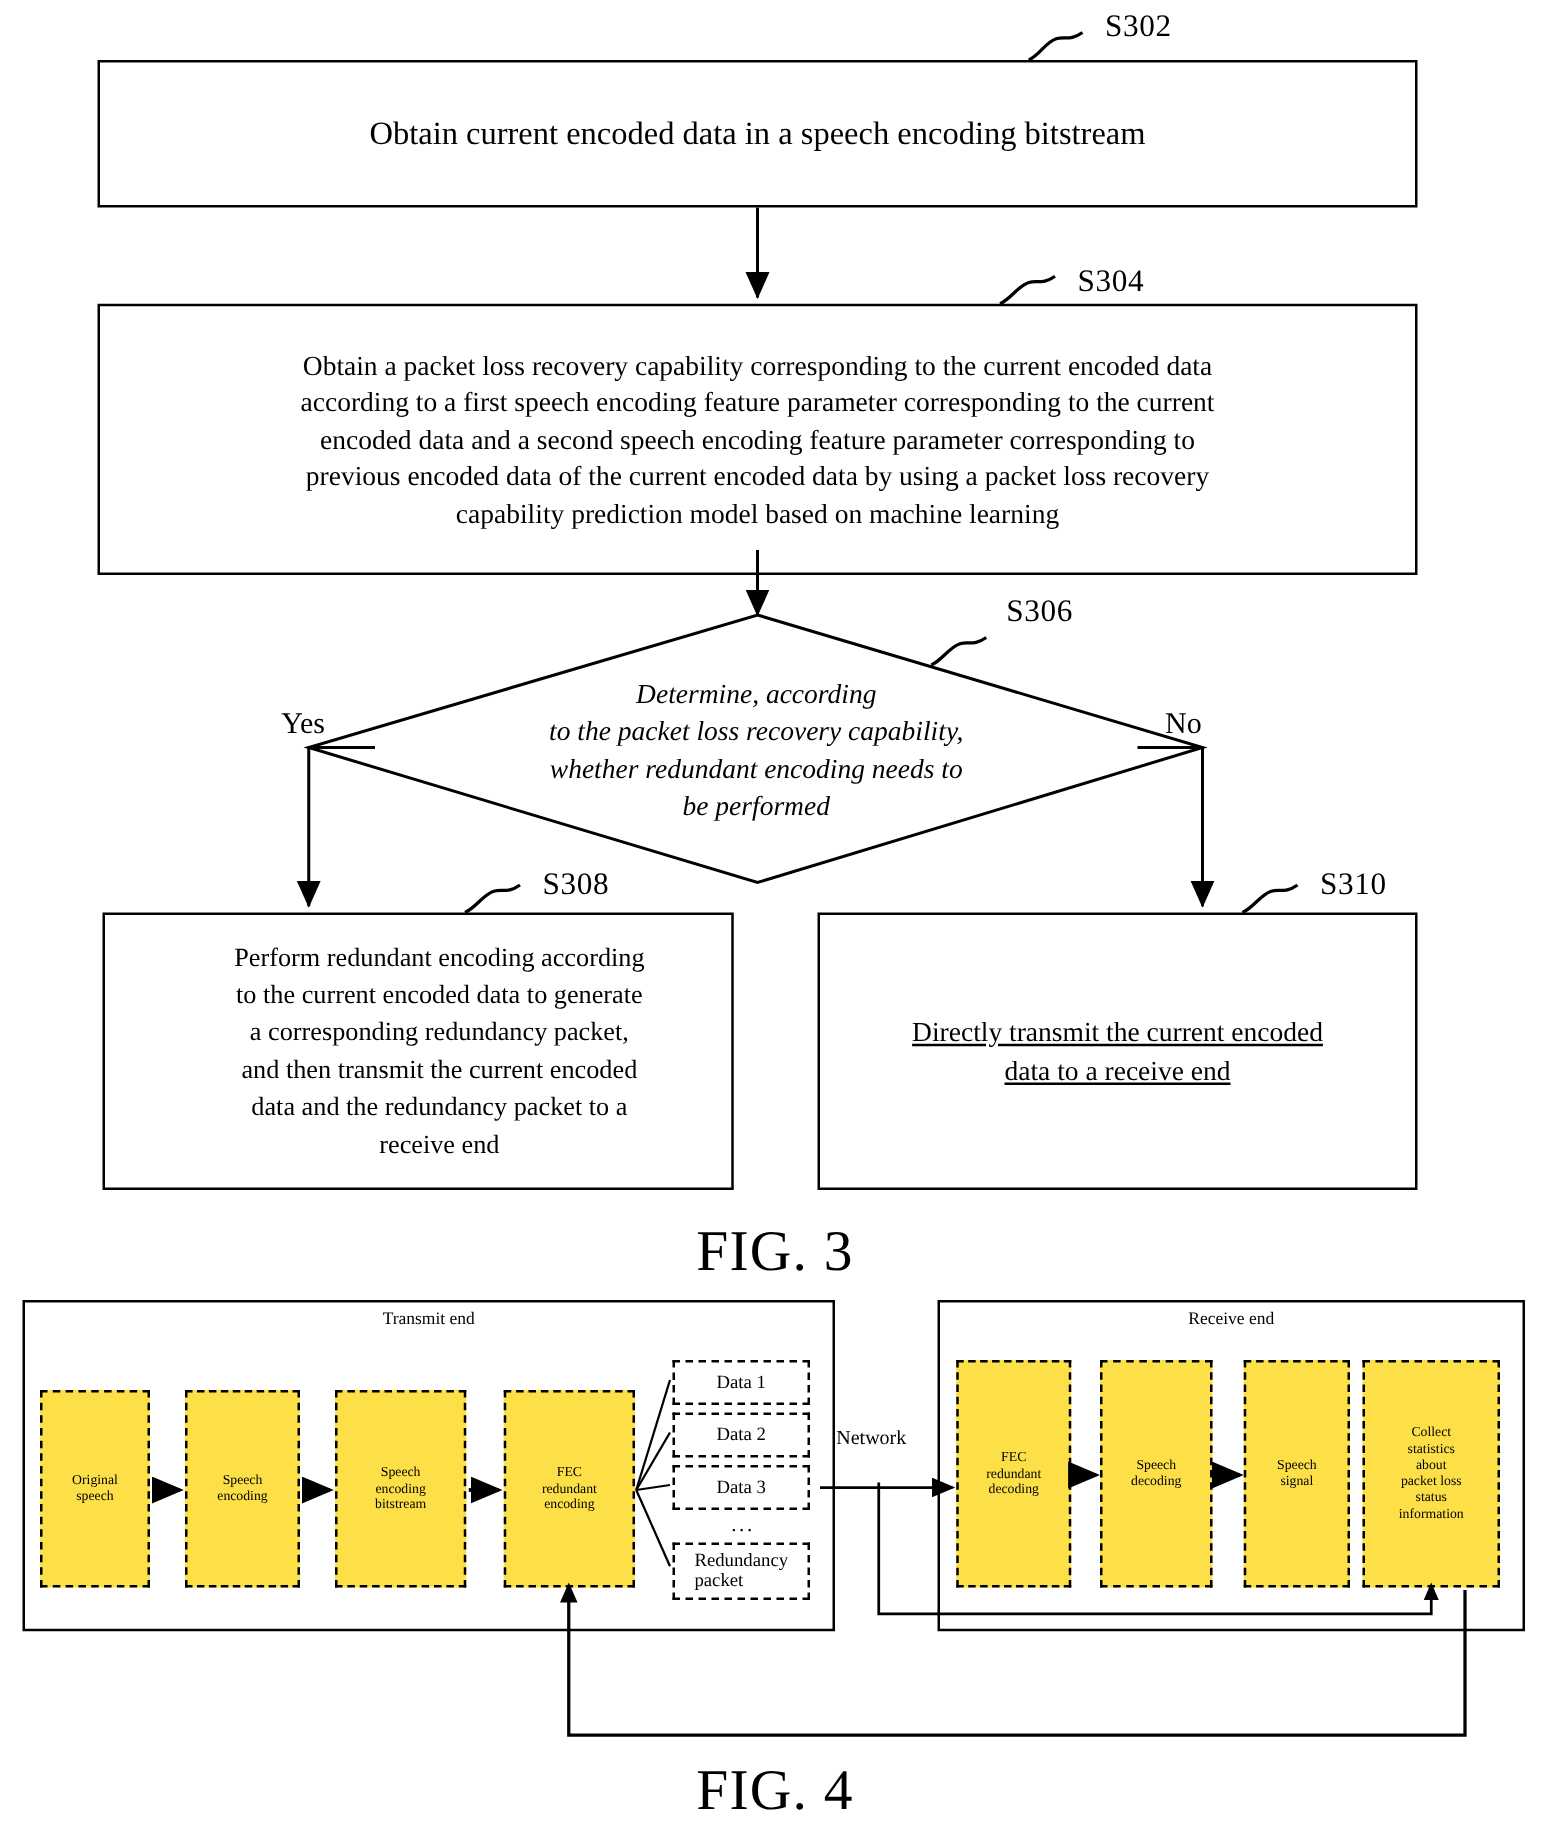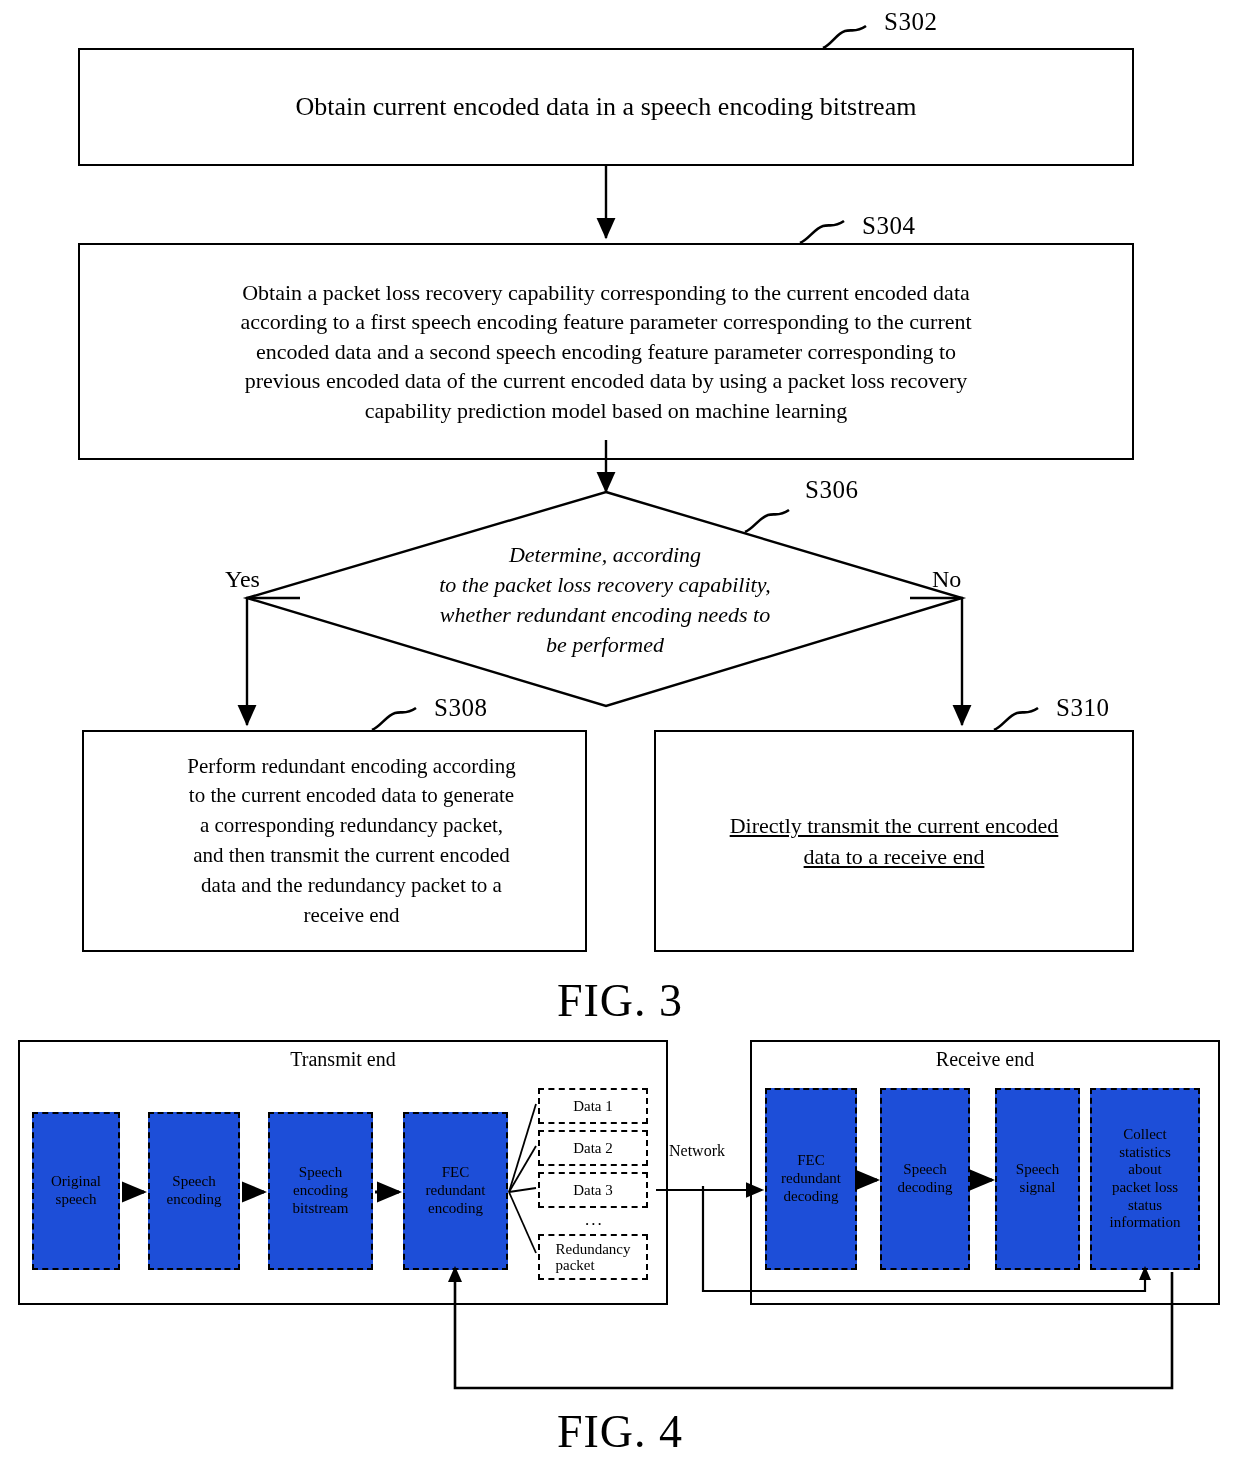--- a/index.html
+++ b/index.html
@@ -61,33 +61,33 @@
     position: absolute;
     border: 2px solid #000;
     box-sizing: border-box;
     background: #fff;
   }
   .f4title {
     position: absolute;
     width: 100%;
     text-align: center;
     top: 6px;
-    font-size: 20px;
+    font-size: 14px;
   }
   .f4box {
     position: absolute;
     border: 2px dashed #000;
     box-sizing: border-box;
     display: flex;
     align-items: center;
     justify-content: center;
     text-align: center;
-    font-size: 15px;
+    font-size: 11px;
     line-height: 1.18;
-    background: #1d4ed8;
+    background: #fde047;
     white-space: pre-line;
   }
   .f4pkt {
     position: absolute;
     border: 2px dashed #000;
     box-sizing: border-box;
     display: flex;
     align-items: center;
     justify-content: center;
     font-size: 15px;

